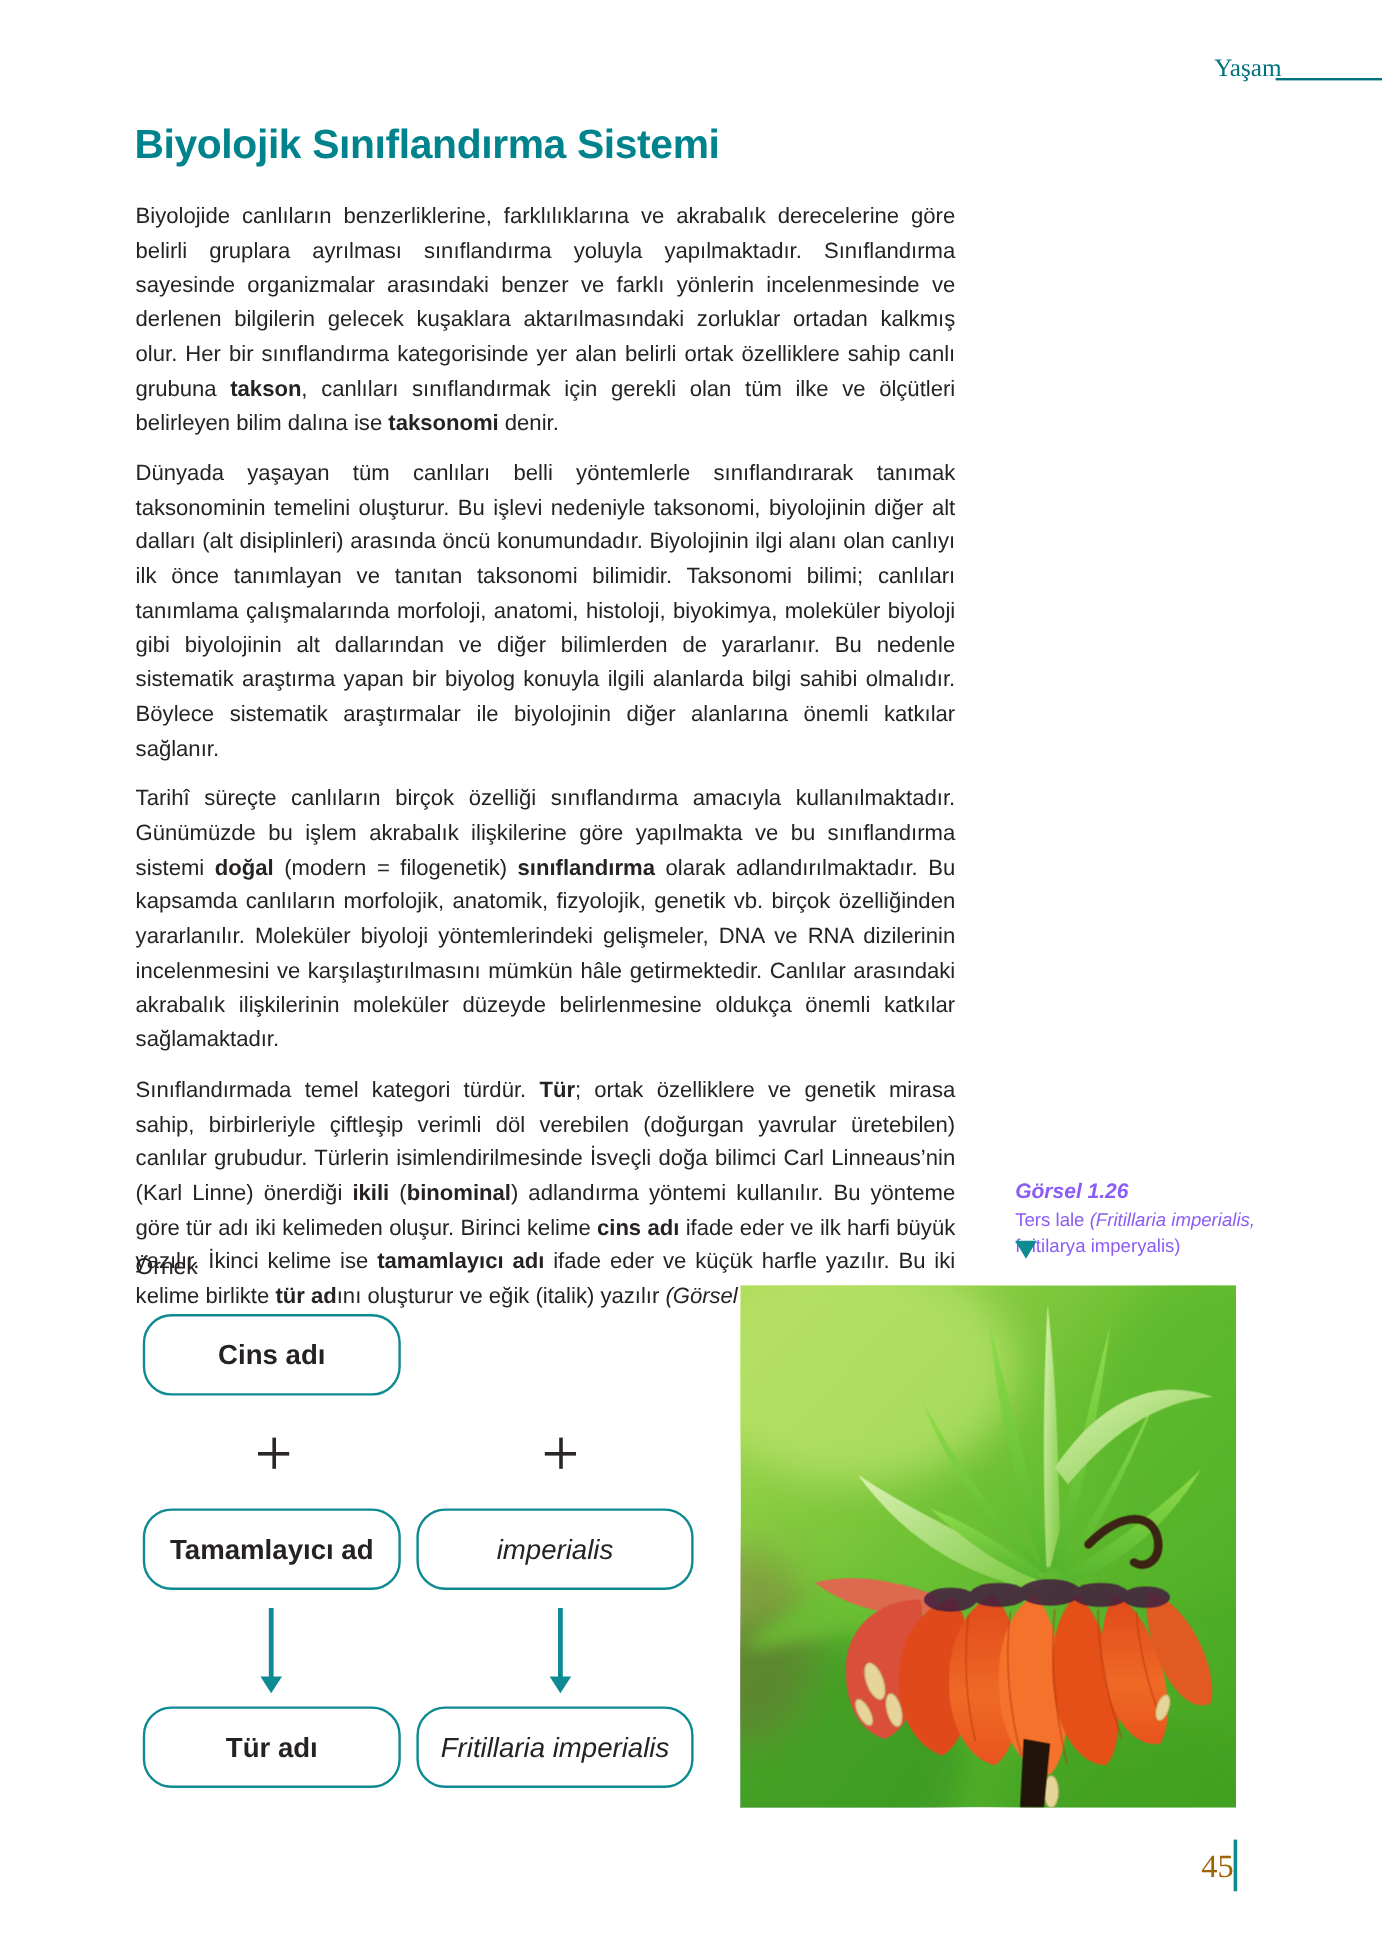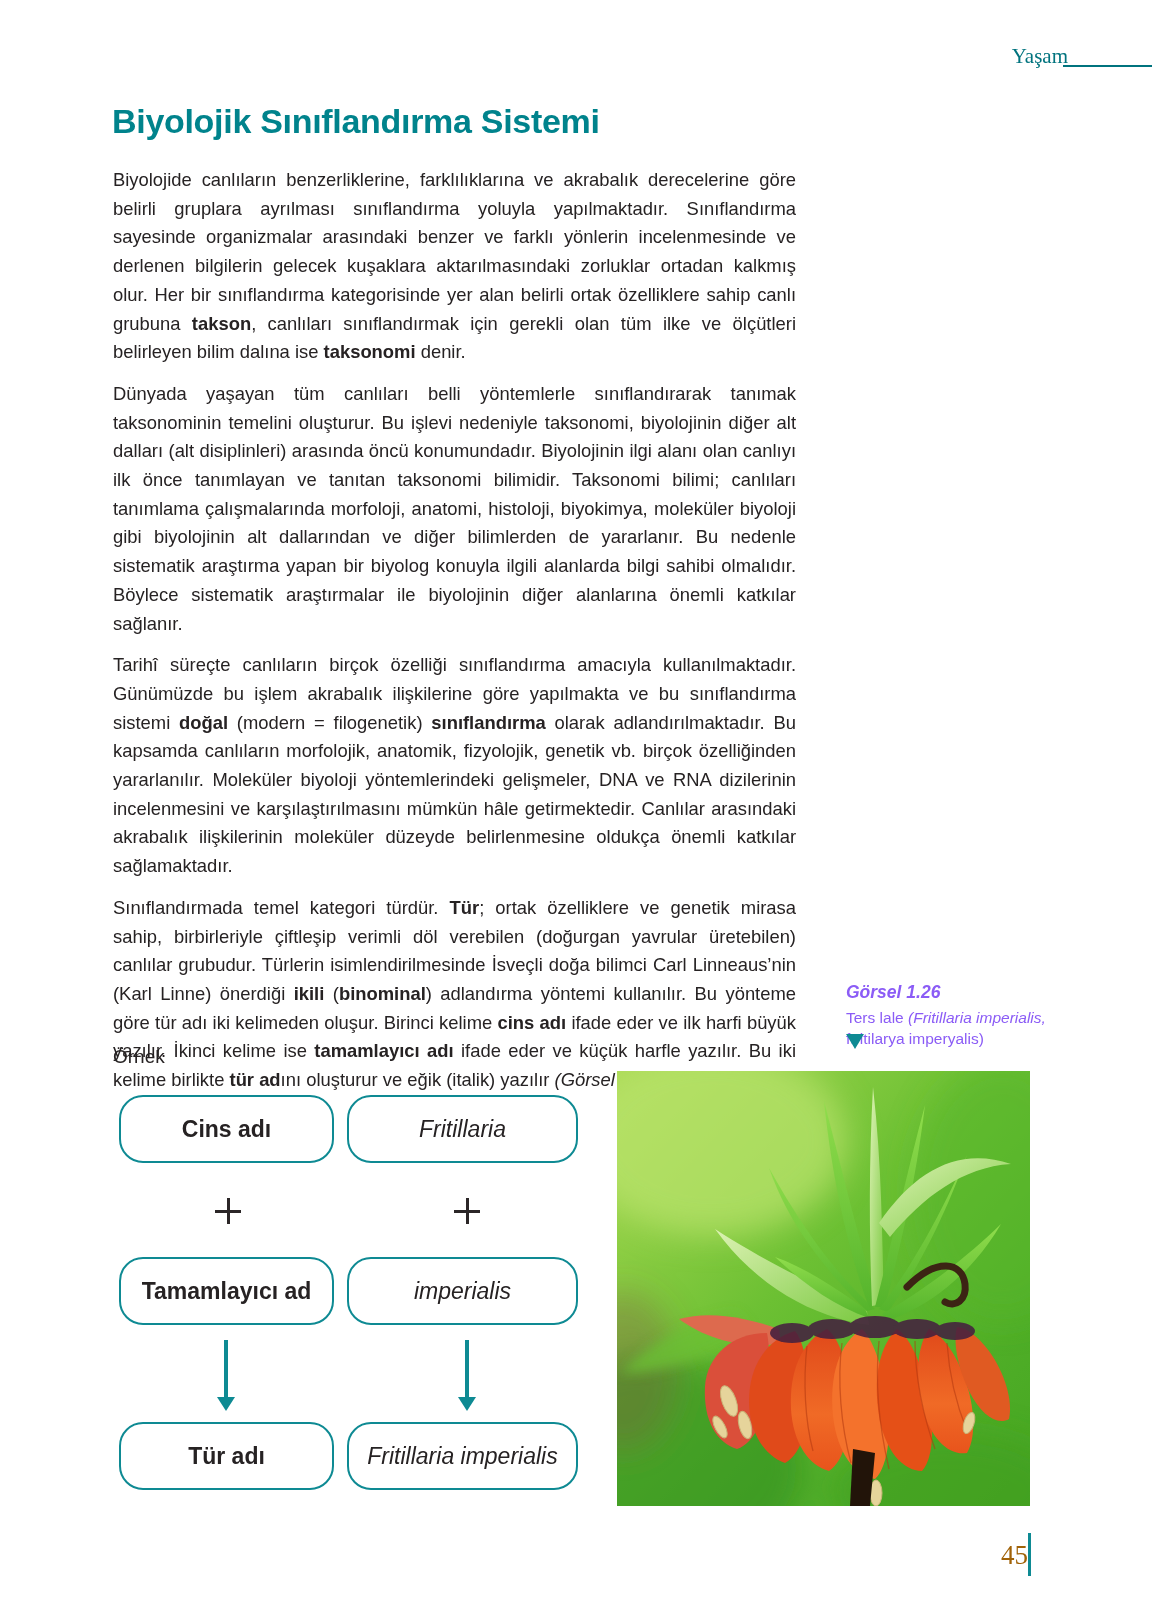--- a/index.html
+++ b/index.html
@@ -129,23 +129,20 @@
   <div class="fig-caption">
     <div class="cap-label">Görsel 1.26</div>
     <div><span>Ters lale </span><span class="i">(Fritillaria imperialis,</span></div>
     <div><span>fıritilarya imperyalis)</span></div>
   </div>
   <div class="pointer-down"></div>
 
   <div class="dbox colL row1">
     <span class="lbl">Cins adı</span>
   </div>
-  <div class="dbox colR row1">
-    <span class="val">Fritillaria</span>
-  </div>
 
   <div class="plus plusL"></div>
   <div class="plus plusR"></div>
 
   <div class="dbox colL row2">
     <span class="lbl">Tamamlayıcı ad</span>
   </div>
   <div class="dbox colR row2">
     <span class="val">imperialis</span>
   </div>

